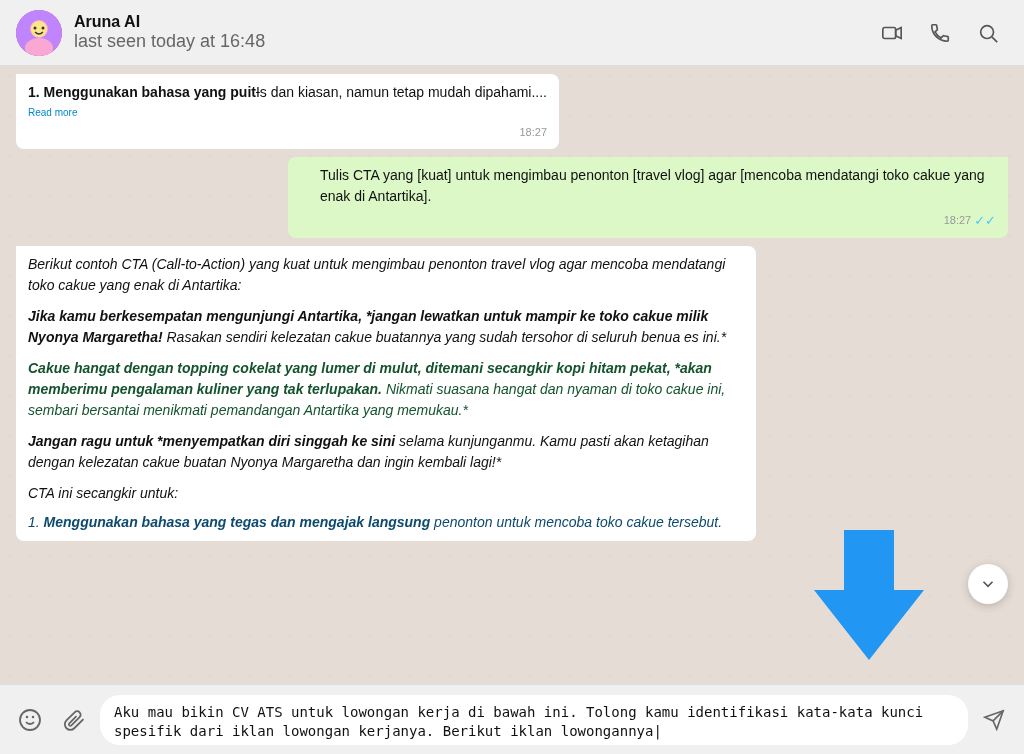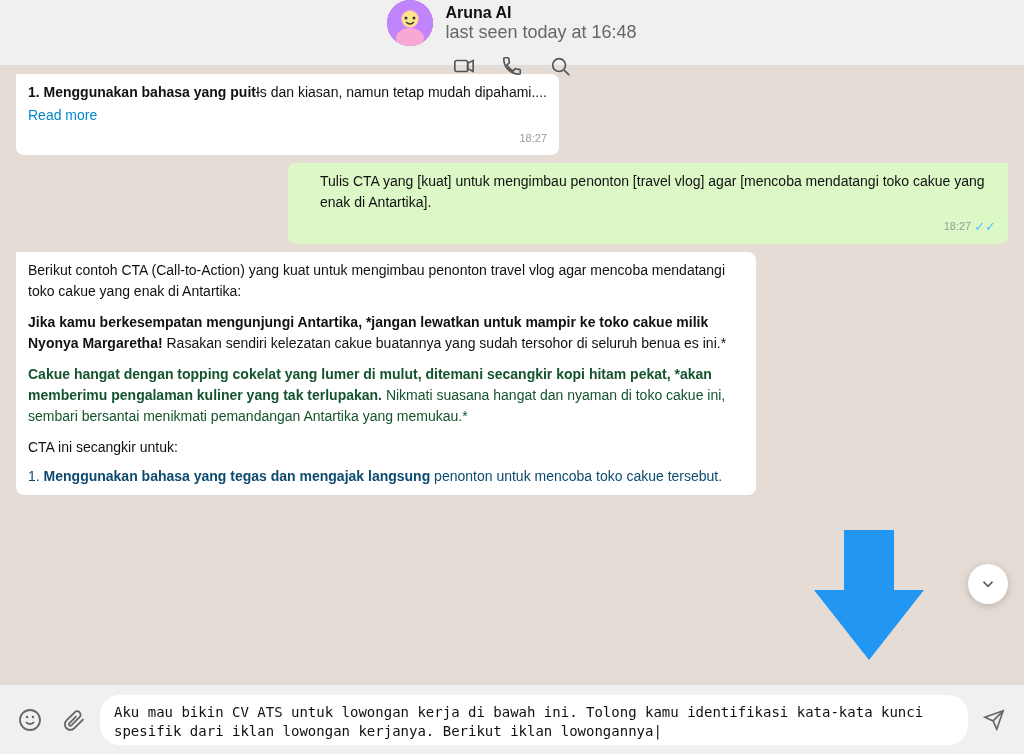--- a/index.html
+++ b/index.html
@@ -16,21 +16,20 @@
     .header {
       background: #f0f0f0;
       height: 66px;
       display: flex;
       align-items: center;
       padding: 0 16px;
       border-bottom: 1px solid #ddd;
       justify-content: space-between;
       position: relative;
       z-index: 10;
-      flex-direction: column;
     }
     .header-left {
       display: flex;
       align-items: center;
       gap: 12px;
     }
     .avatar {
       width: 46px;
       height: 46px;
       border-radius: 50%;
@@ -141,21 +140,21 @@
       justify-content: flex-end;
       gap: 3px;
     }
     .bubble .timestamp .ticks {
       color: #4fc3f7;
       font-size: 13px;
     }
     .read-more {
       color: #0088cc;
       cursor: pointer;
-      font-size: 14px;
+      font-size: 10px;
       display: block;
       margin-top: 2px;
     }
 
     
     .scroll-down-btn {
       position: absolute;
       bottom: 80px;
       right: 16px;
       width: 40px;
@@ -306,29 +305,32 @@
         Tulis CTA yang [kuat] untuk mengimbau penonton [travel vlog] agar [mencoba mendatangi toko cakue yang enak di Antartika].
       </div>
       <div class="timestamp">
         <span>18:27</span>
         <span class="ticks">✓✓</span>
       </div>
     </div>
   </div>
 
   <div class="message incoming">
-    <div class="bubble incoming-bubble" style="max-width: 740px;">
+    <div class="bubble incoming-bubble" style="max-width: 740px; font-style: italic;">
       <p style="margin-bottom:10px; color:#111;">
         Berikut contoh CTA (Call-to-Action) yang kuat untuk mengimbau penonton travel vlog agar mencoba mendatangi toko cakue yang enak di Antartika:
       </p>
       <p style="margin-bottom:10px; color:#111;">
         <strong>Jika kamu berkesempatan mengunjungi Antartika, *jangan lewatkan untuk mampir ke toko cakue milik Nyonya Margaretha!</strong> Rasakan sendiri kelezatan cakue buatannya yang sudah tersohor di seluruh benua es ini.*
       </p>
       <p style="margin-bottom:10px; color:#14532d;">
         <strong>Cakue hangat dengan topping cokelat yang lumer di mulut, ditemani secangkir kopi hitam pekat, *akan memberimu pengalaman kuliner yang tak terlupakan.</strong> Nikmati suasana hangat dan nyaman di toko cakue ini, sembari bersantai menikmati pemandangan Antartika yang memukau.*
+      </p>
+      <p style="margin-bottom:10px; color:#111;">
+        <strong>Jangan ragu untuk *menyempatkan diri singgah ke sini</strong> selama kunjunganmu. Kamu pasti akan ketagihan dengan kelezatan cakue buatan Nyonya Margaretha dan ingin kembali lagi!*
       </p>
       <p style="margin-bottom:8px; color:#111;">
         CTA ini secangkir untuk:
       </p>
       <p style="color:#0c4a6e;">
         1. <strong>Menggunakan bahasa yang tegas dan mengajak langsung</strong> penonton untuk mencoba toko cakue tersebut.
       </p>
     </div>
   </div>
 

